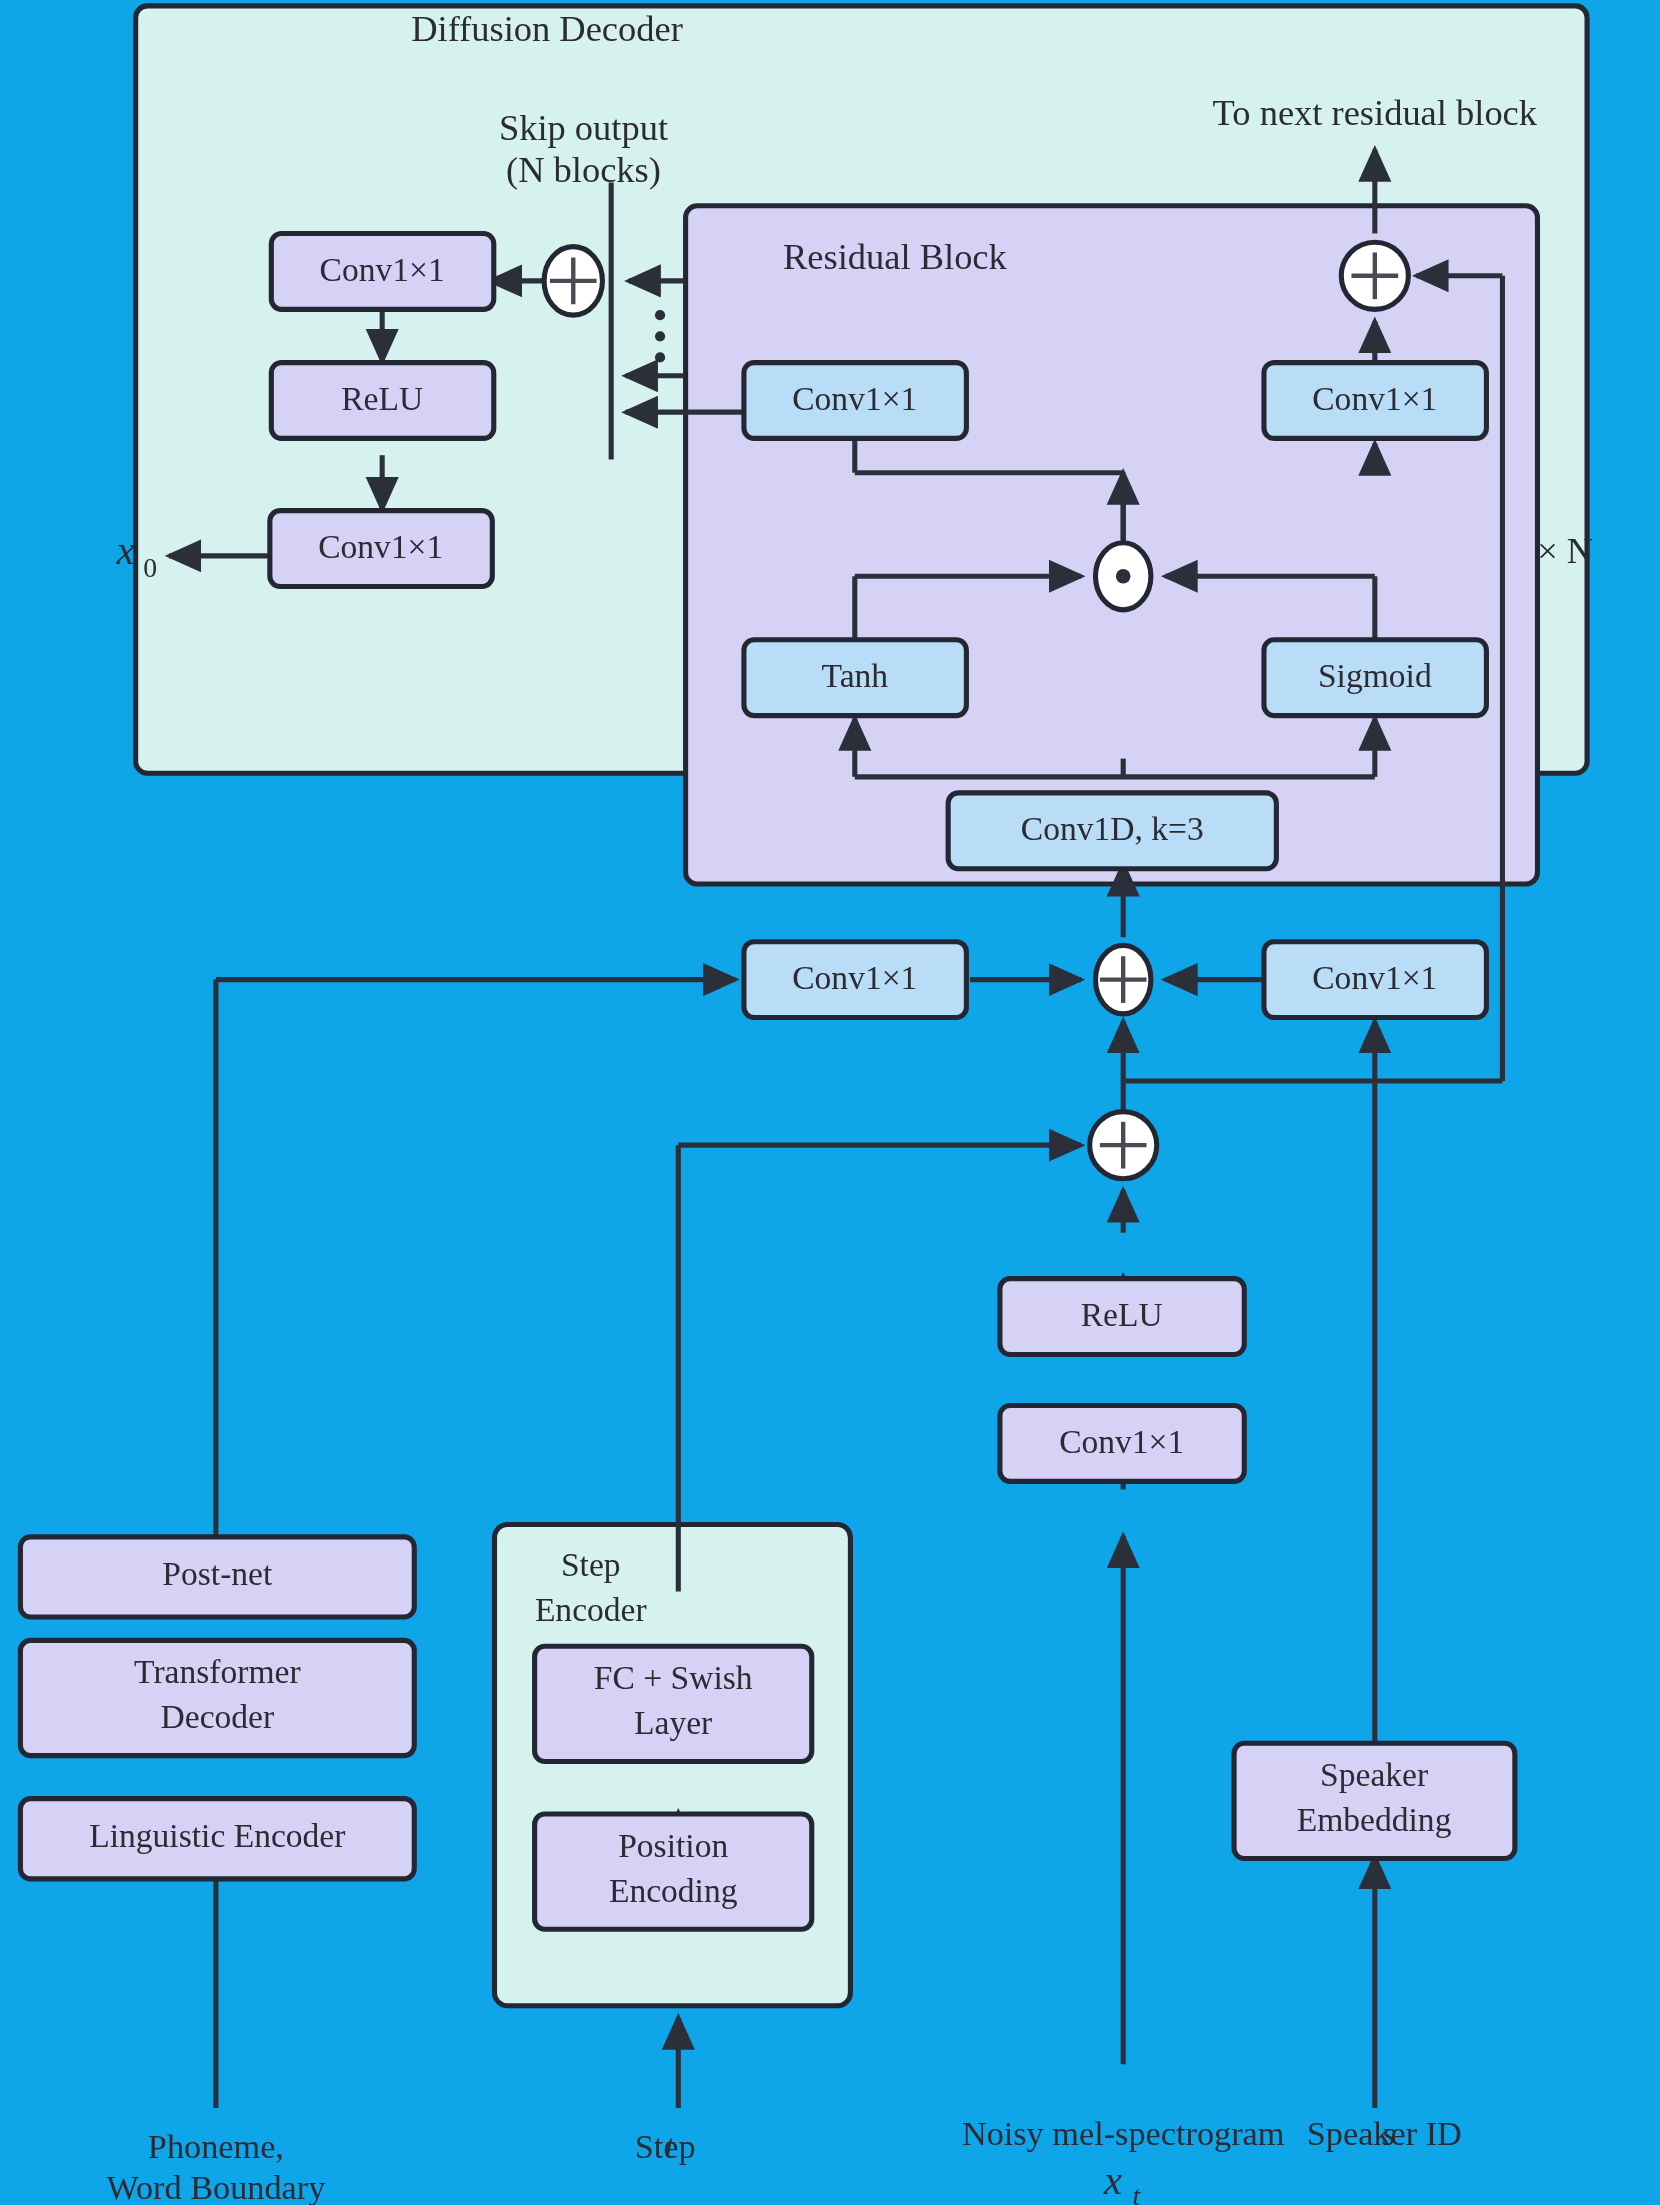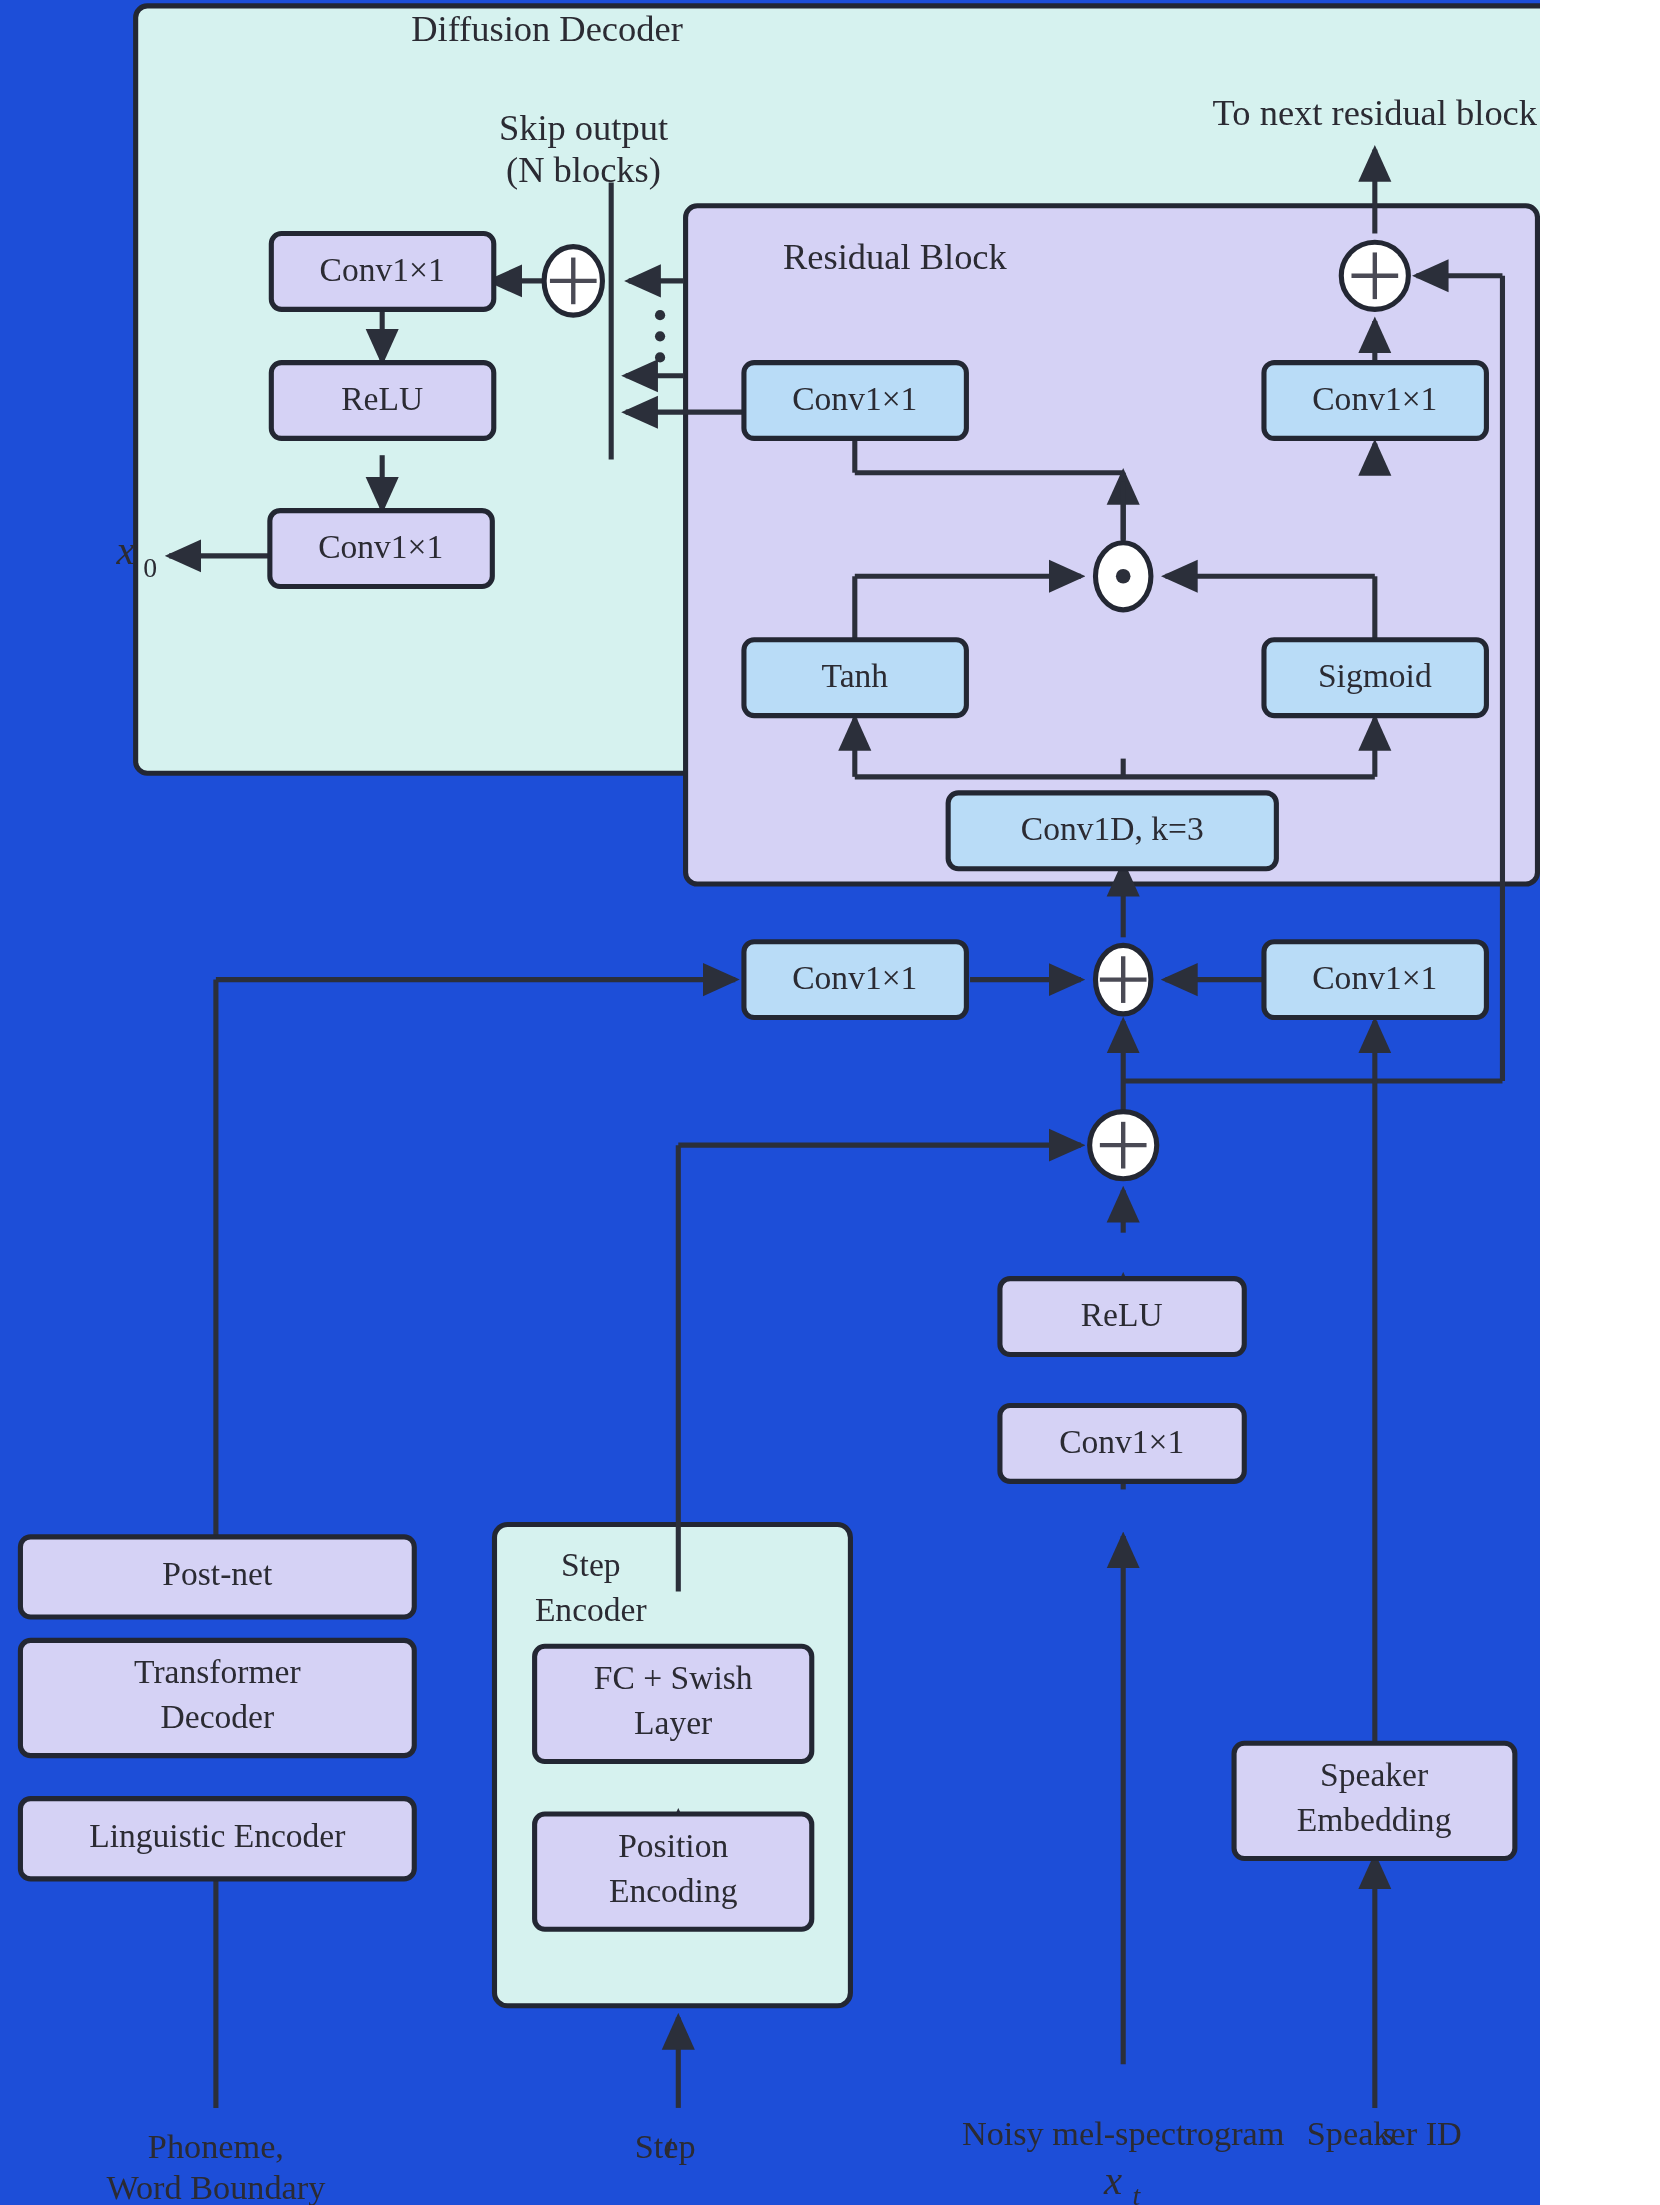--- a/index.html
+++ b/index.html
@@ -1,17 +1,17 @@
 <!DOCTYPE html>
 <html style="font-size:11.7px"><head>
 <meta charset="utf-8">
 <style>
   html,body{margin:0;padding:0;background:#ffffff;}
   body{font-family:"Liberation Serif", serif;}
-  #stage{position:relative;width:1540px;height:2205px;background:#1d4ed8;overflow:hidden;}
+  #stage{position:relative;width:1660px;height:2205px;background:#0ea5e9;overflow:hidden;}
   svg{position:absolute;top:0;left:0;width:1660px;height:2205px;}
   .lbl{fill:#2b2b33;font-family:"Liberation Serif", serif;text-anchor:middle;dominant-baseline:middle;}
   .boxtext{font-size:46px;}
   .grouptext{font-size:50px;}
   .extlabel{font-size:47px;}
   .mathital{font-style:italic;}
 </style>
 </head>
 <body>
 

